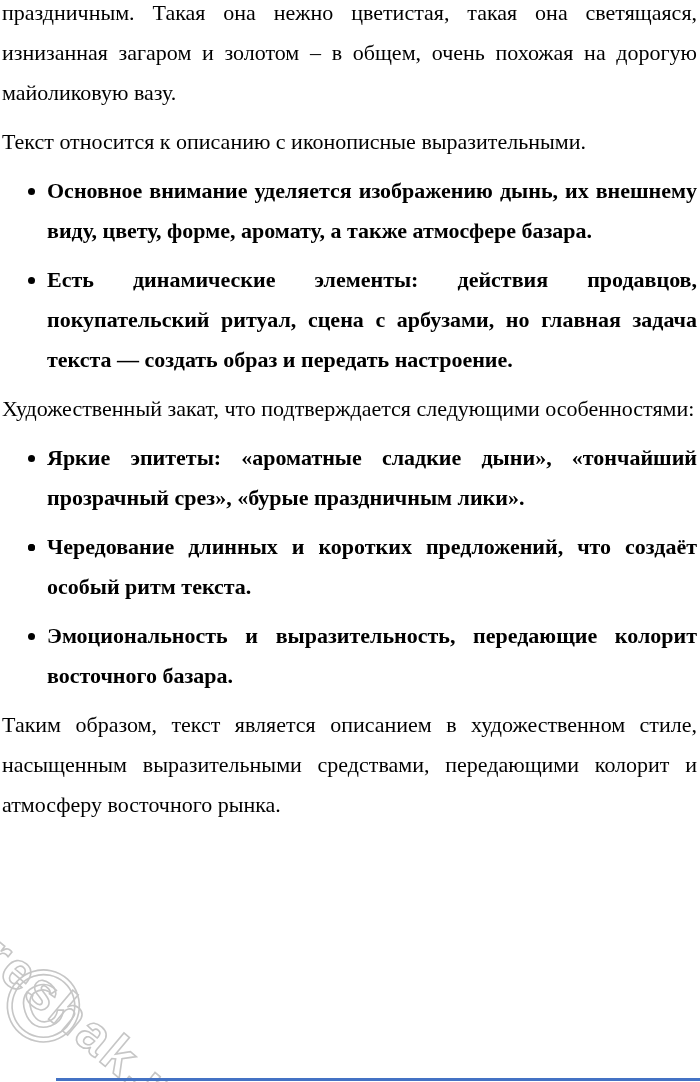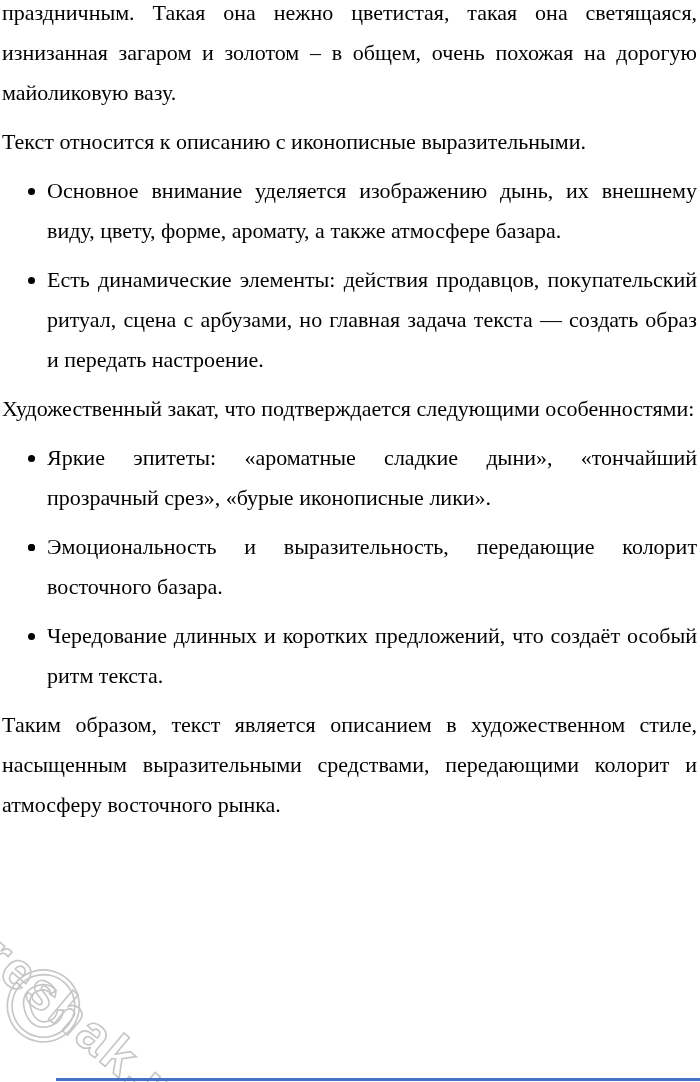--- a/index.html
+++ b/index.html
@@ -19,20 +19,21 @@
     font-size: 22px;
     line-height: 40px;
     text-align: justify;
     z-index: 2;
   }
   .p { margin: 0 0 9px 0; }
   .li {
     margin: 0 0 9px 0;
     padding-left: 45px;
     position: relative;
+    font-weight: bold;
   }
   .dot {
     position: absolute;
     left: 26px;
     top: 17px;
     width: 7px;
     height: 7px;
     border-radius: 50%;
     background: #000000;
   }
@@ -79,20 +80,20 @@
   <div class="watermark">
     <span class="wm-text" style="-webkit-text-stroke: 1.6px rgb(198, 198, 198);">reshak.ru</span>
     <span class="wm-copy" style="-webkit-text-stroke: 1.6px rgb(198, 198, 198);">©</span>
   </div>
   <div class="content" id="content">
       <div class="p"><span>праздничным. Такая она нежно цветистая, такая она светящаяся, изнизанная загаром и золотом – в общем, очень похожая на дорогую майоликовую вазу.</span></div>
       <div class="p"><span>Текст относится к </span><b>описанию</b><span> с иконописные </span><b>выразительными</b><span>.</span></div>
       <div class="li"><span class="dot"></span><span>Основное внимание уделяется изображению дынь, их внешнему виду, цвету, форме, аромату, а также атмосфере базара.</span></div>
       <div class="li"><span class="dot"></span><span>Есть динамические элементы: действия продавцов, покупательский ритуал, сцена с арбузами, но главная задача текста — создать образ и передать настроение.</span></div>
       <div class="p"><b>Художественный закат</b><span>, что подтверждается следующими особенностями:</span></div>
-      <div class="li"><span class="dot"></span><span>Яркие эпитеты: «ароматные сладкие дыни», «тончайший прозрачный срез», «бурые иконописные лики».</span></div>
+      <div class="li"><span class="dot"></span><span>Яркие эпитеты: «ароматные сладкие дыни», «тончайший прозрачный срез», «бурые праздничным лики».</span></div>
       <div class="li"><span class="dot"></span></div>
+      <div class="li"><span class="dot"></span><span>Чередование длинных и коротких предложений, что создаёт особый ритм текста.</span></div>
       <div class="li"><span class="dot"></span><span>Эмоциональность и выразительность, передающие колорит восточного базара.</span></div>
-      <div class="li"><span class="dot"></span><span>Чередование длинных и коротких предложений, что создаёт особый ритм текста.</span></div>
       <div class="p"><span>Таким образом, текст является описанием в художественном стиле, насыщенным выразительными средствами, передающими колорит и атмосферу восточного рынка.</span></div>
     </div>
   <div class="bottom-rule" style="background: rgb(68, 114, 196);"></div>
 </div>
 
 </body></html>

